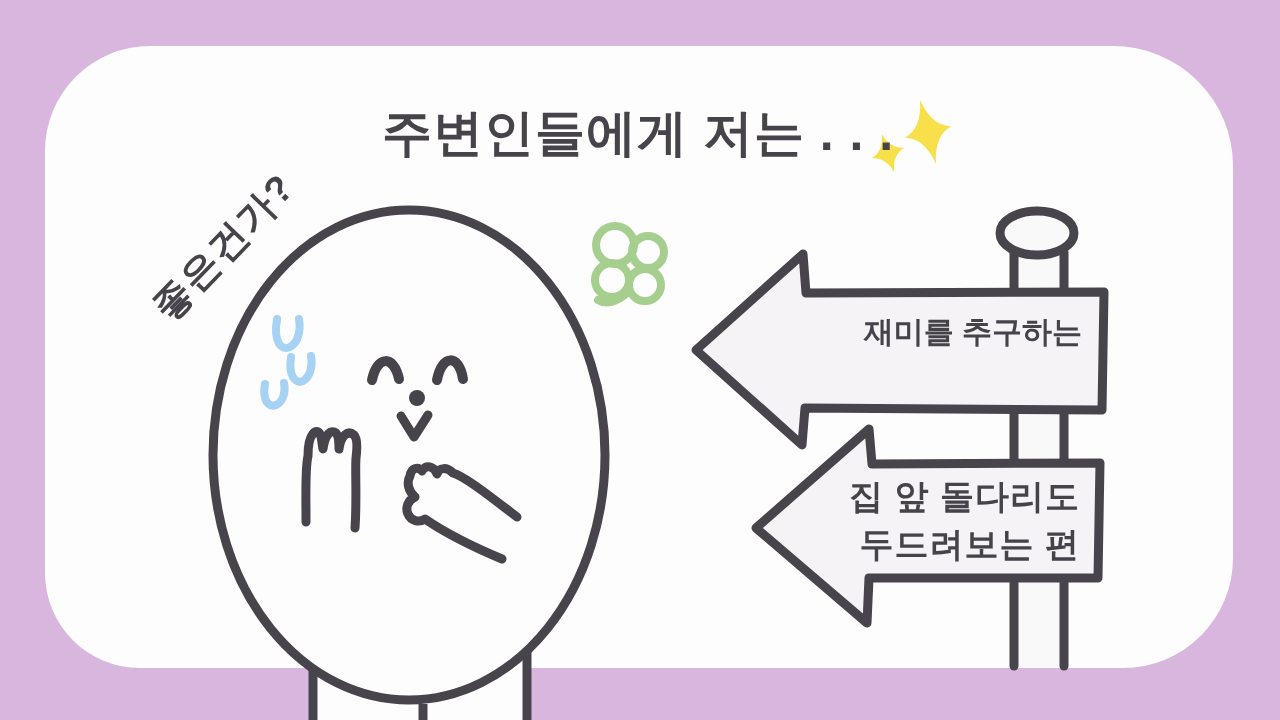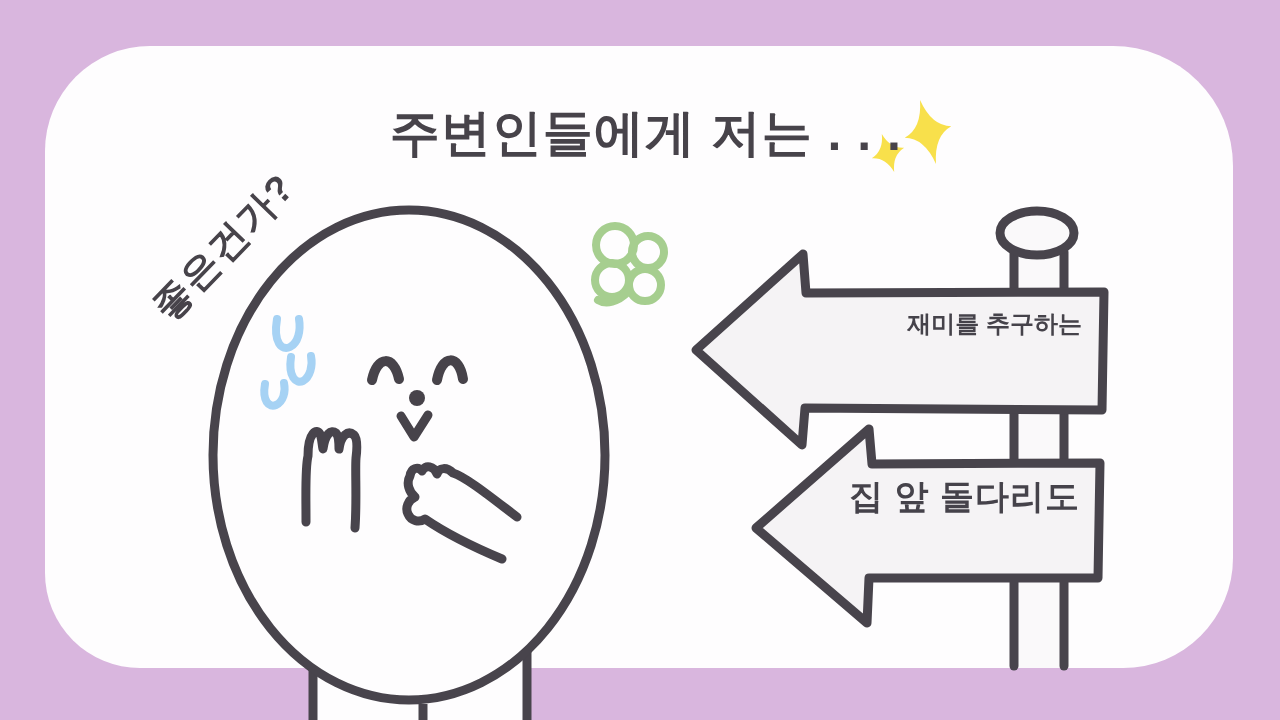--- a/index.html
+++ b/index.html
@@ -24,21 +24,21 @@
   .illustration {
     position: absolute;
     left: 0; top: 0;
     width: 1280px; height: 720px;
     pointer-events: none;
   }
   .page-title {
     position: absolute;
     left: 382px; top: 100px;
     width: 520px;
-    text-align: right;
+    text-align: left;
     font-size: 50px;
     font-weight: 800;
     letter-spacing: 1px;
     color: #47434a;
     white-space: nowrap;
   }
   .side-question {
     position: absolute;
     left: 97px; top: 220px;
     width: 260px; height: 60px;
@@ -52,23 +52,23 @@
     white-space: nowrap;
   }
   .sign-text {
     position: absolute;
     text-align: right;
     font-weight: 800;
     color: #45424a;
     white-space: nowrap;
   }
   .sign-text-top {
-    left: 820px; top: 300px;
+    left: 820px; top: 308px;
     width: 262px;
-    font-size: 24px;
+    font-size: 30px;
     line-height: 47px;
   }
   .sign-text-bottom {
     left: 840px; top: 472px;
     width: 240px;
     font-size: 34px;
     line-height: 48px;
     letter-spacing: 1px;
   }
   .sign-line { display: block; }
@@ -139,15 +139,16 @@
   <div class="page-title">주변인들에게 저는 . . .</div>
 
   <div class="side-question">좋은건가?</div>
 
   <div class="sign-text sign-text-top">
     <span class="sign-line">재미를 추구하는</span>
   </div>
 
   <div class="sign-text sign-text-bottom">
     <span class="sign-line">집 앞 돌다리도</span>
+    <span class="sign-line">두드려보는 편</span>
   </div>
 
 </div>
 
 </body></html>

